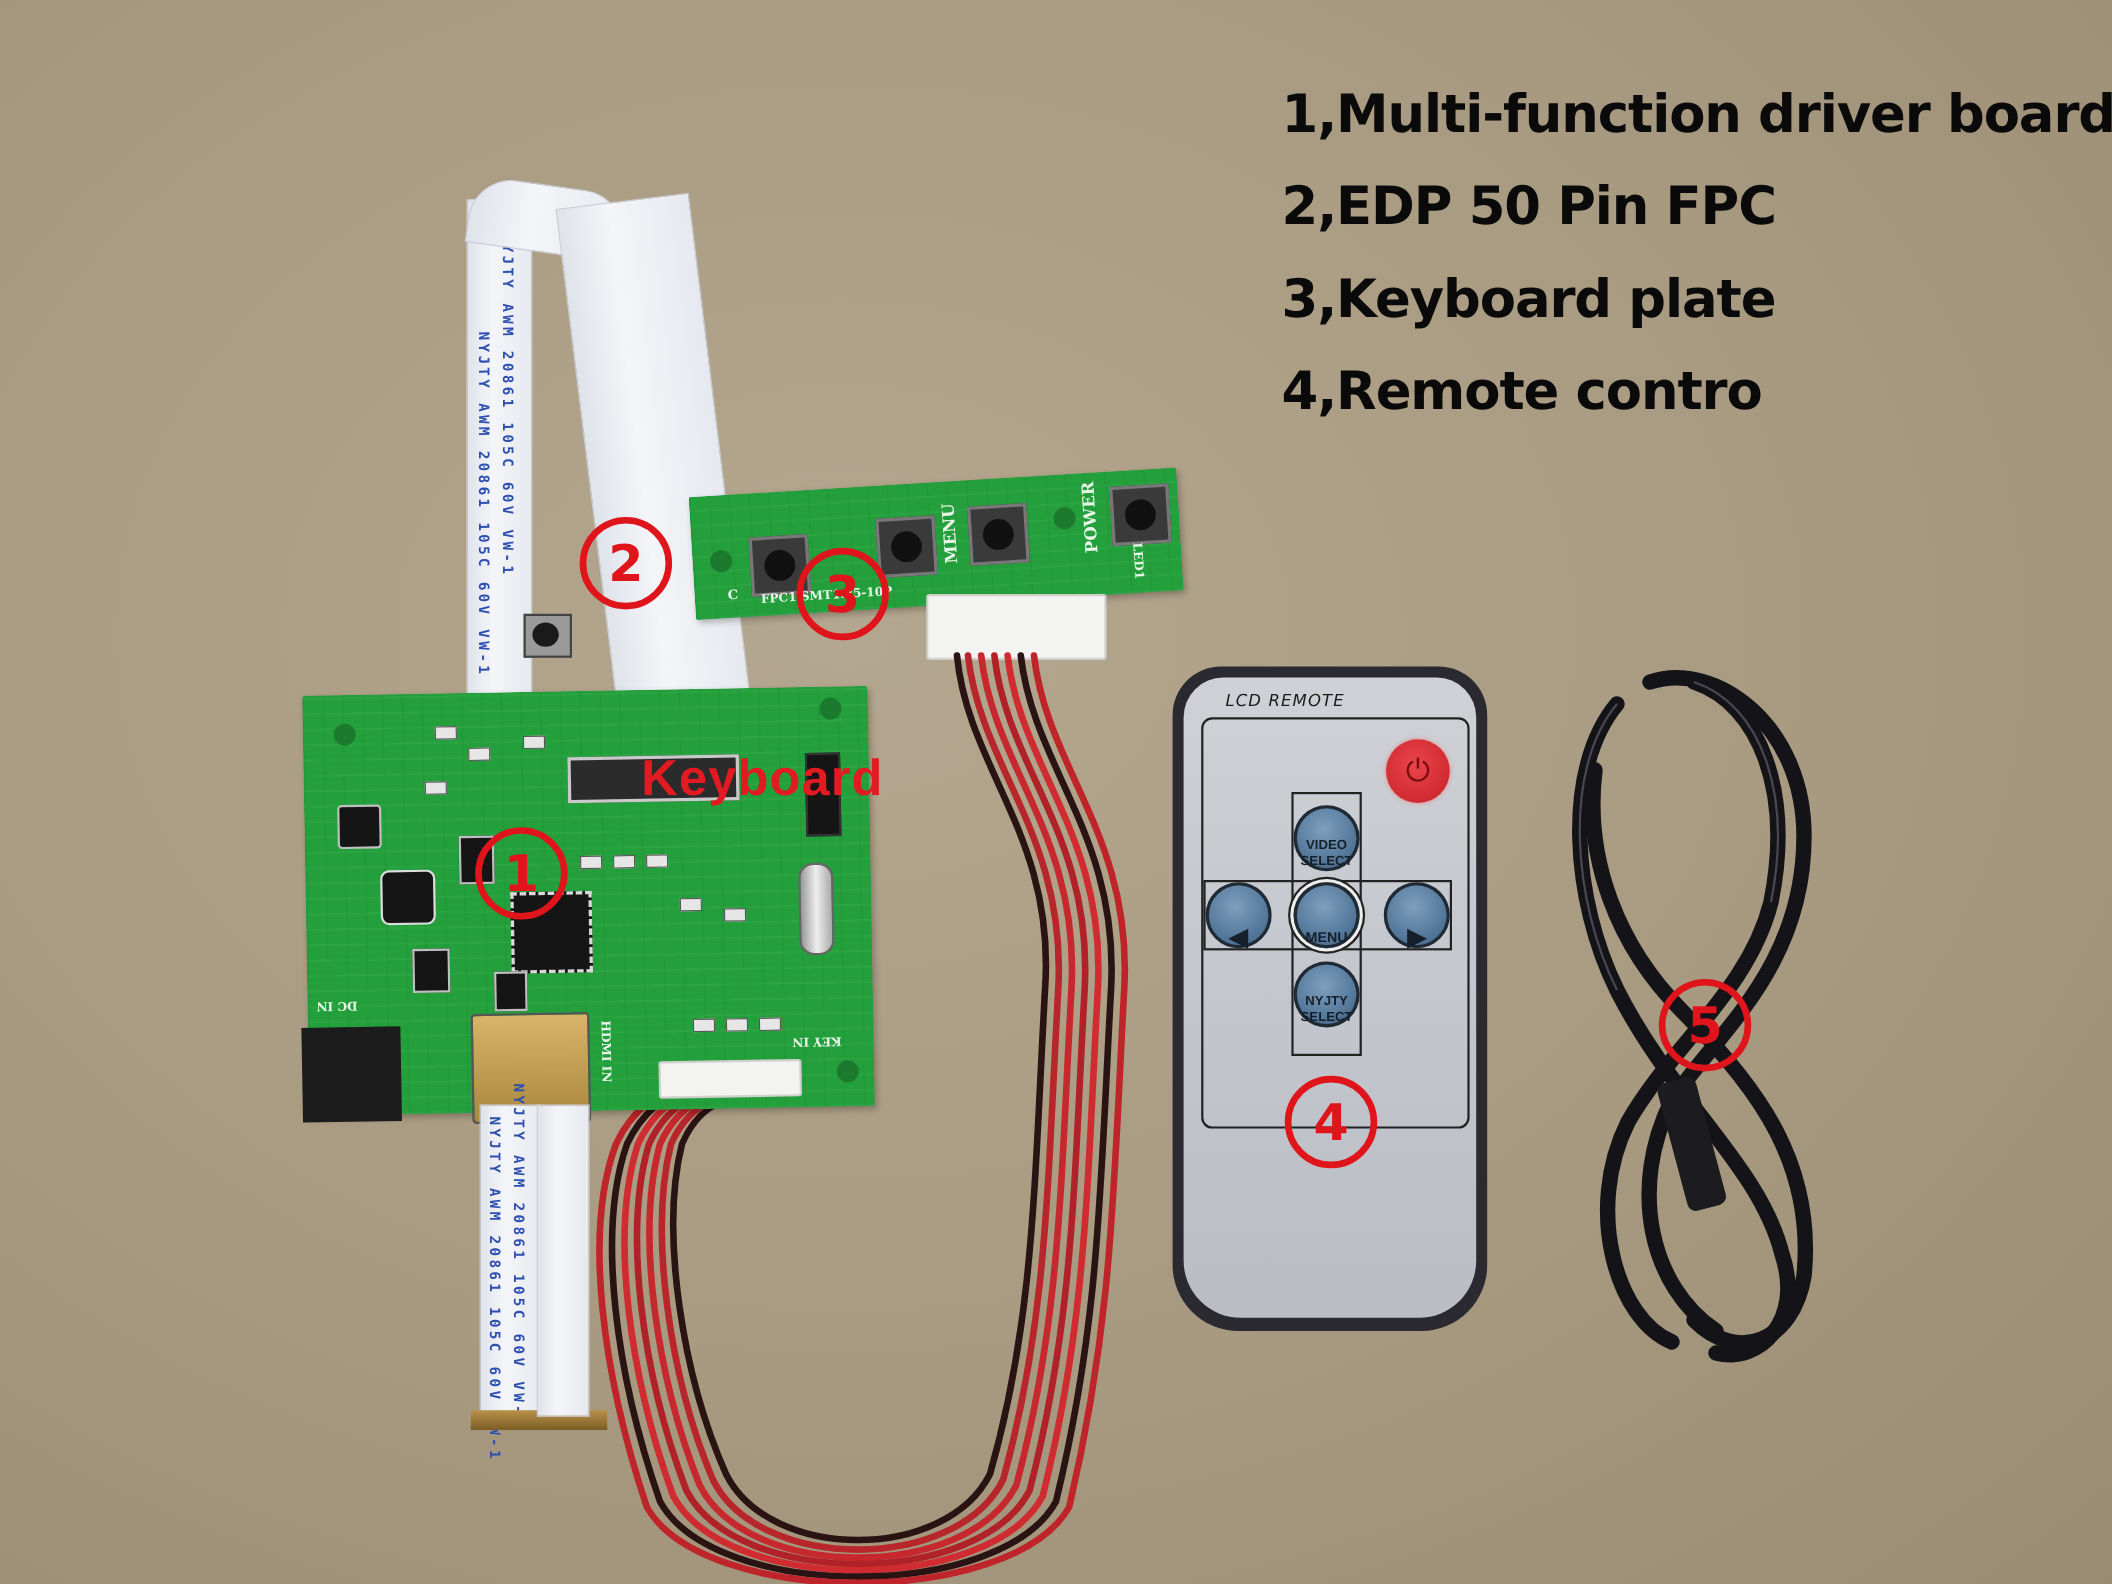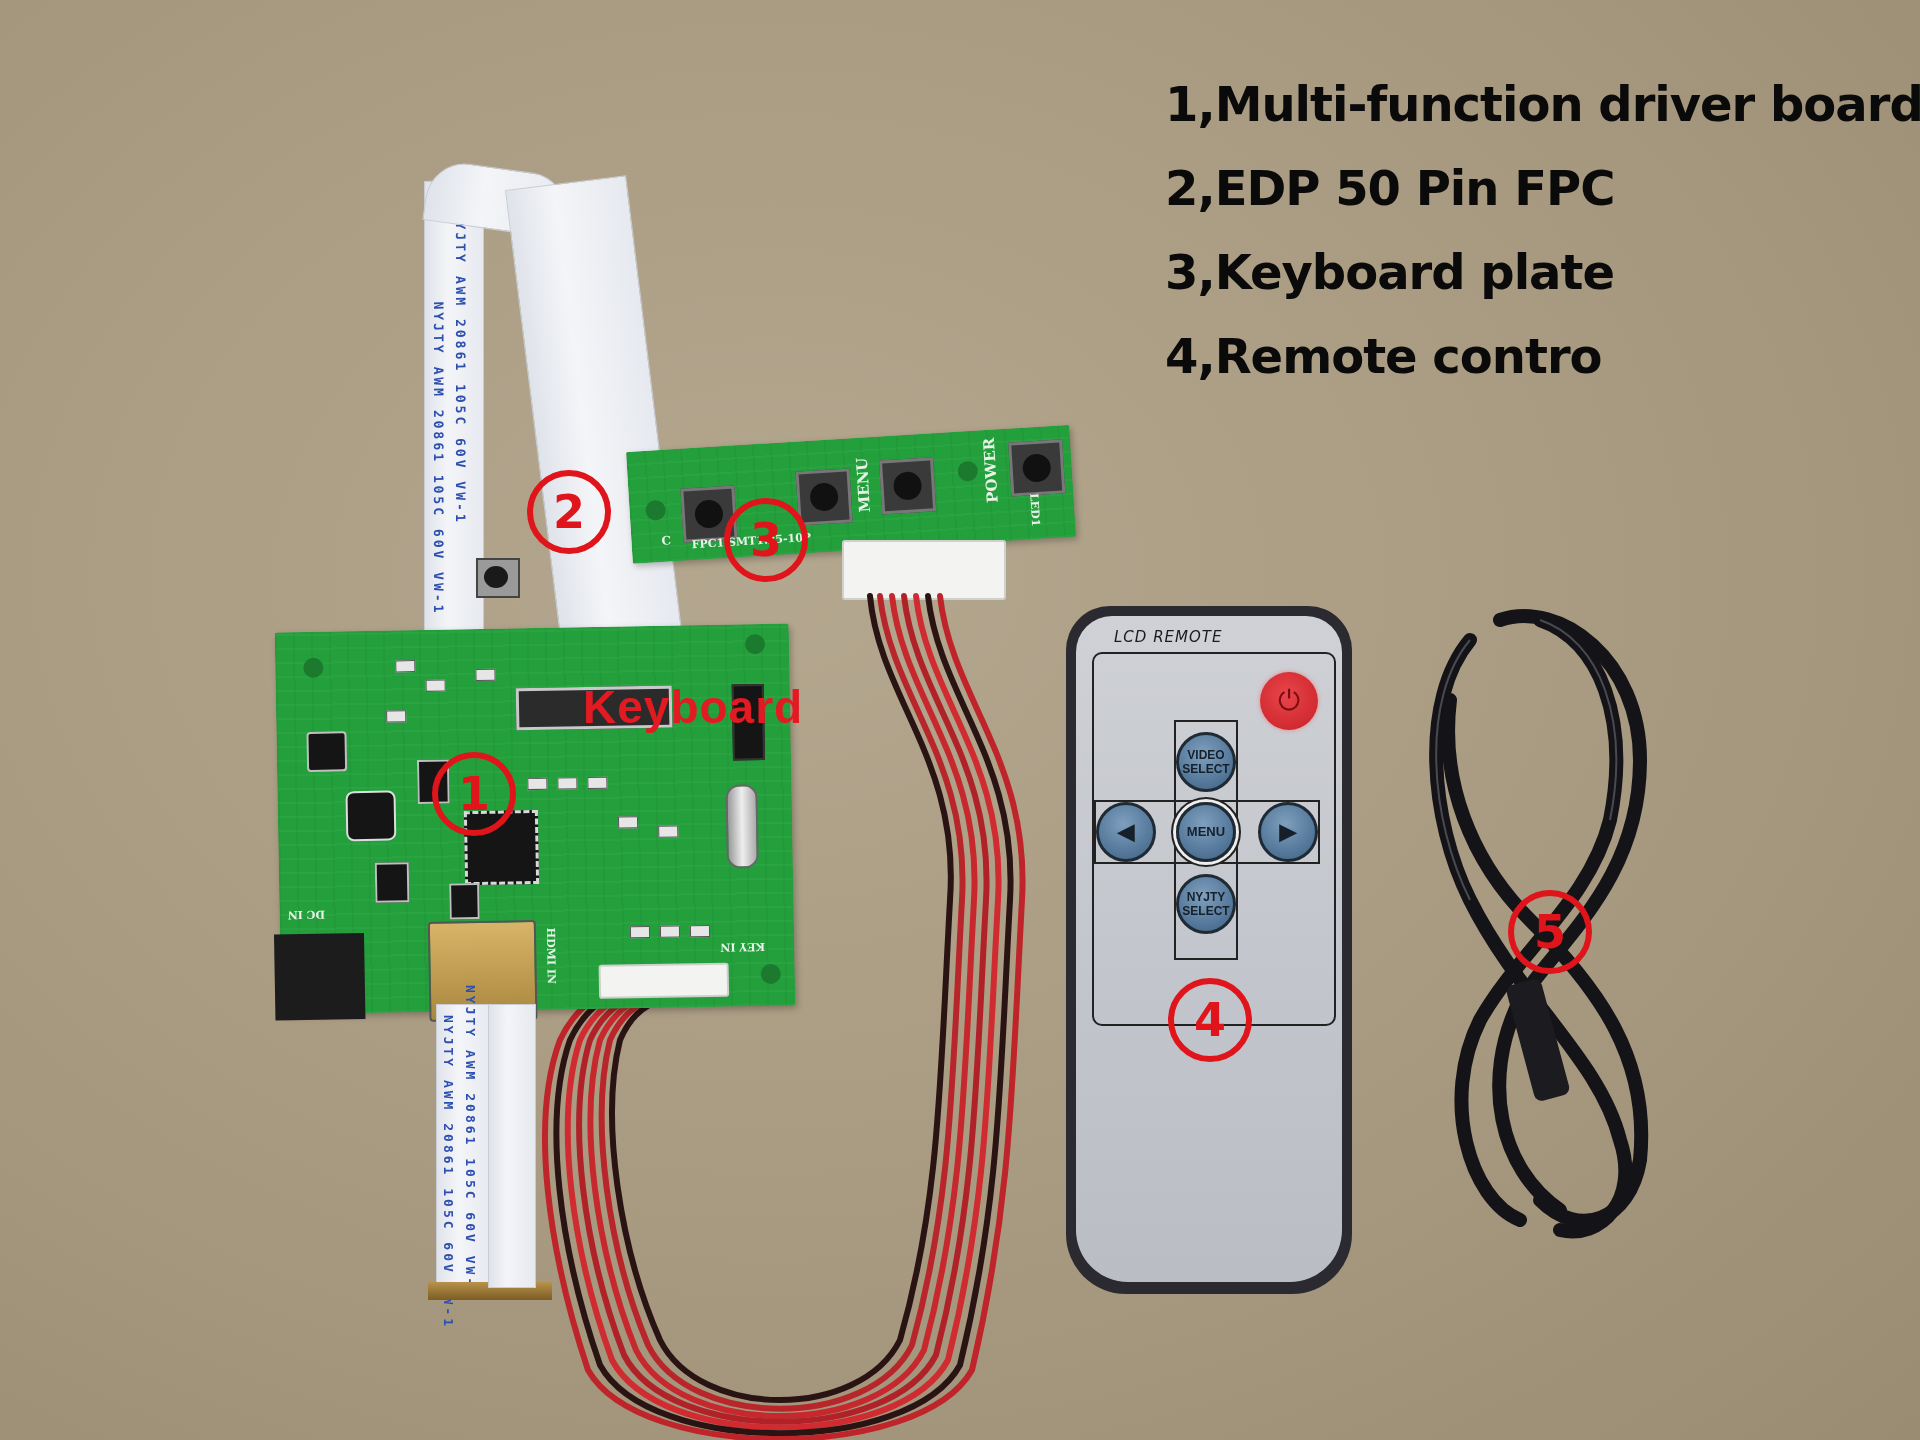--- a/index.html
+++ b/index.html
@@ -62,41 +62,41 @@
   .silk {
     position: absolute; color: #e9f4e9; font-family: "DejaVu Serif", serif;
     font-size: 15px; font-weight: bold;
   }
   .connector-white {
     position: absolute; background: #f3f3f1; border: 2px solid #cfcfcc; border-radius: 3px;
   }
 
   
   .remote {
-    left: 1066px; top: 606px; width: 286px; height: 688px;
+    left: 1066px; top: 606px; width: 286px; height: 604px;
     background: #2a2a30; border-radius: 44px 44px 60px 60px;
   }
   .remote-face {
     position: absolute; left: 10px; top: 10px; right: 10px; bottom: 12px;
     background: linear-gradient(180deg, #cfd1d6 0%, #c3c6cc 50%, #babdc4 100%);
     border-radius: 36px 36px 52px 52px;
   }
   .remote-title {
     position: absolute; left: 38px; top: 12px; font-size: 15px; font-style: italic;
     color: #1b1b1b; letter-spacing: 1px;
   }
   .remote-panel {
     position: absolute; left: 16px; top: 36px; width: 244px; height: 374px;
     border: 2px solid #222; border-radius: 10px; box-sizing: border-box;
   }
   .rbtn {
     position: absolute; width: 60px; height: 60px; border-radius: 50%;
     background: radial-gradient(circle at 45% 35%, #7f9fbd 0%, #567a9c 60%, #3f607f 100%);
     border: 3px solid #1f2a35; box-sizing: border-box;
-    display: flex; align-items: center; justify-content: center; text-align: center;
+    display: flex; align-items: flex-end; justify-content: center; text-align: center;
     color: #15202b; font-weight: bold; font-size: 12px; line-height: 14px;
     font-family: "Liberation Sans", sans-serif;
   }
   .power-btn {
     position: absolute; width: 58px; height: 58px; border-radius: 50%;
     background: radial-gradient(circle at 45% 40%, #e8454a, #c81f27);
     box-shadow: 0 0 4px rgba(255,80,80,0.6);
   }
   .cross-box { position: absolute; border: 2px solid #222; box-sizing: border-box; }
 </style>

